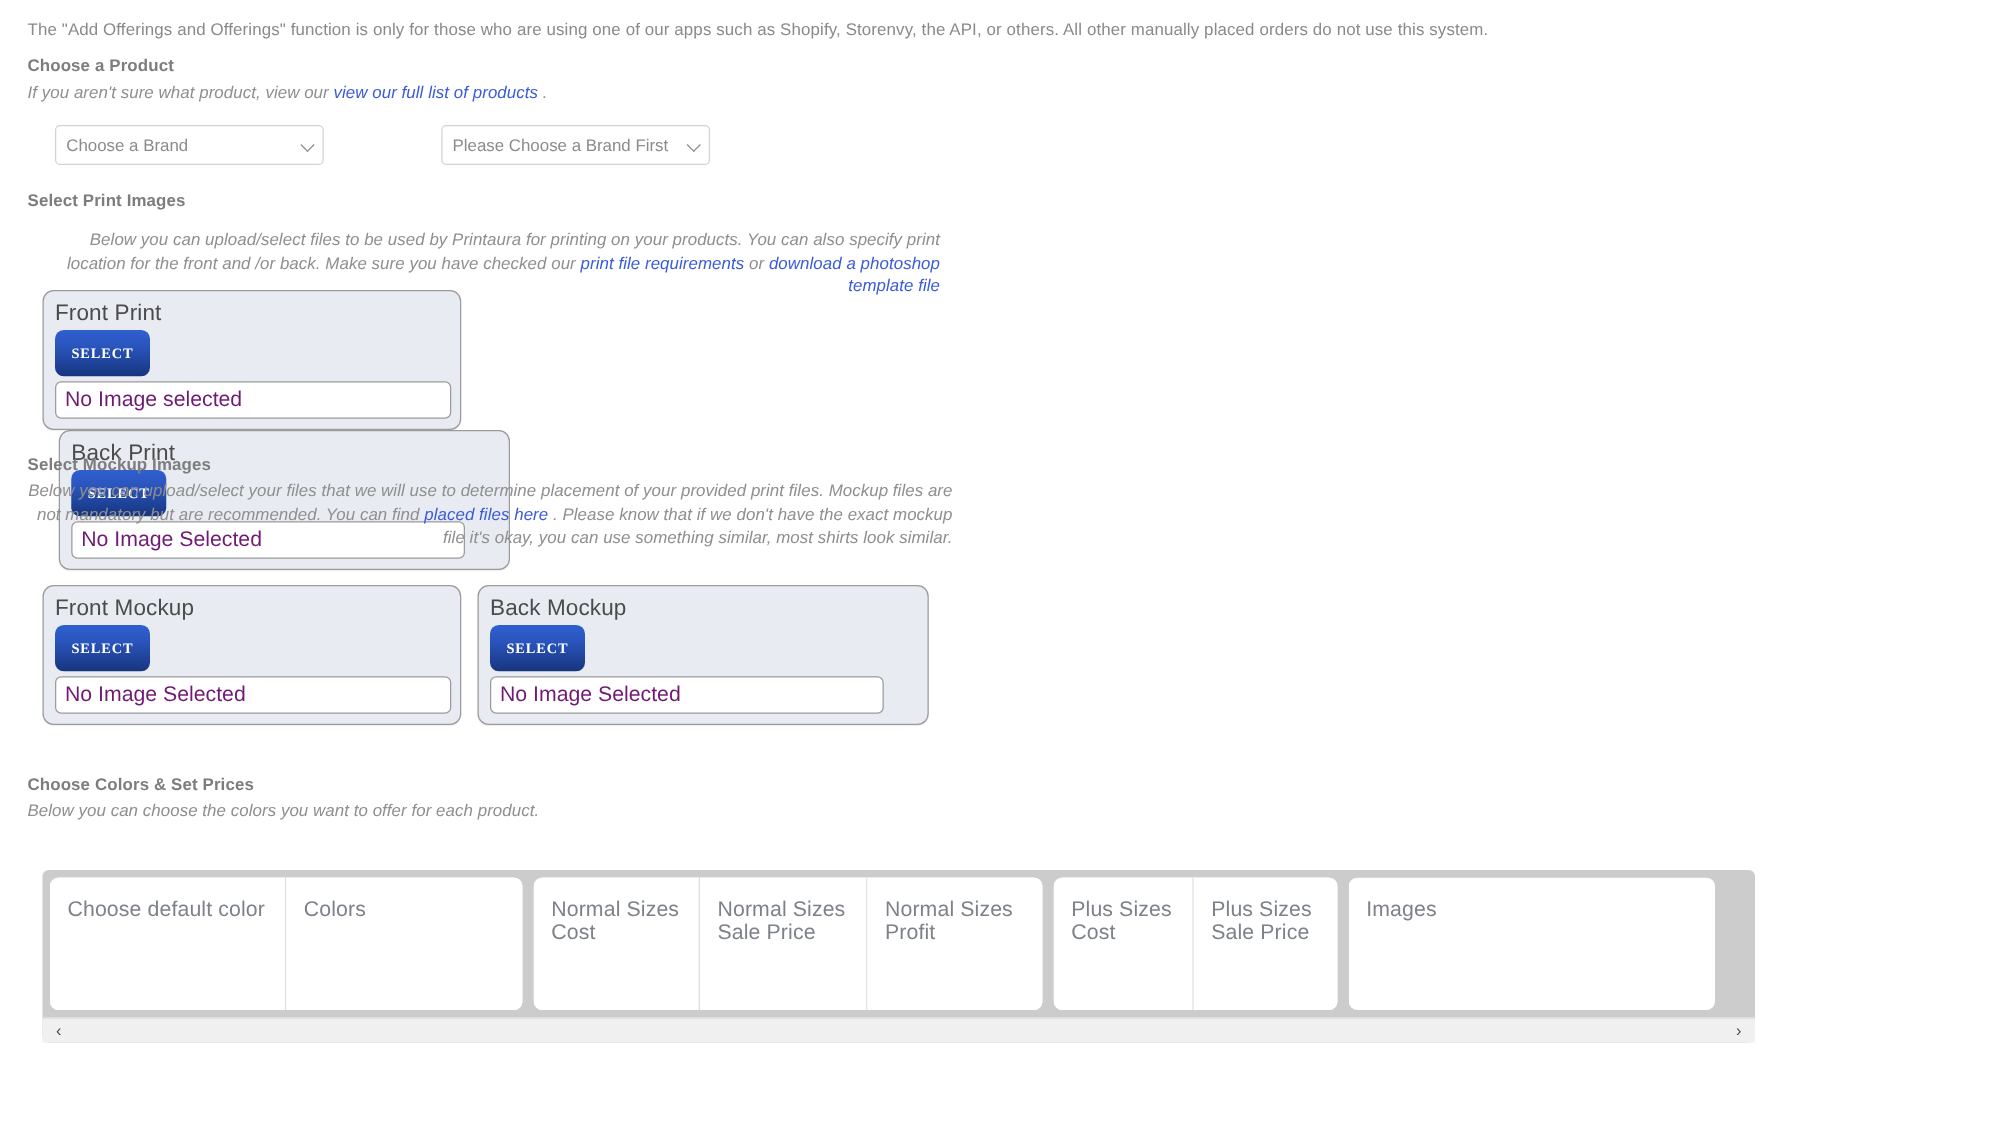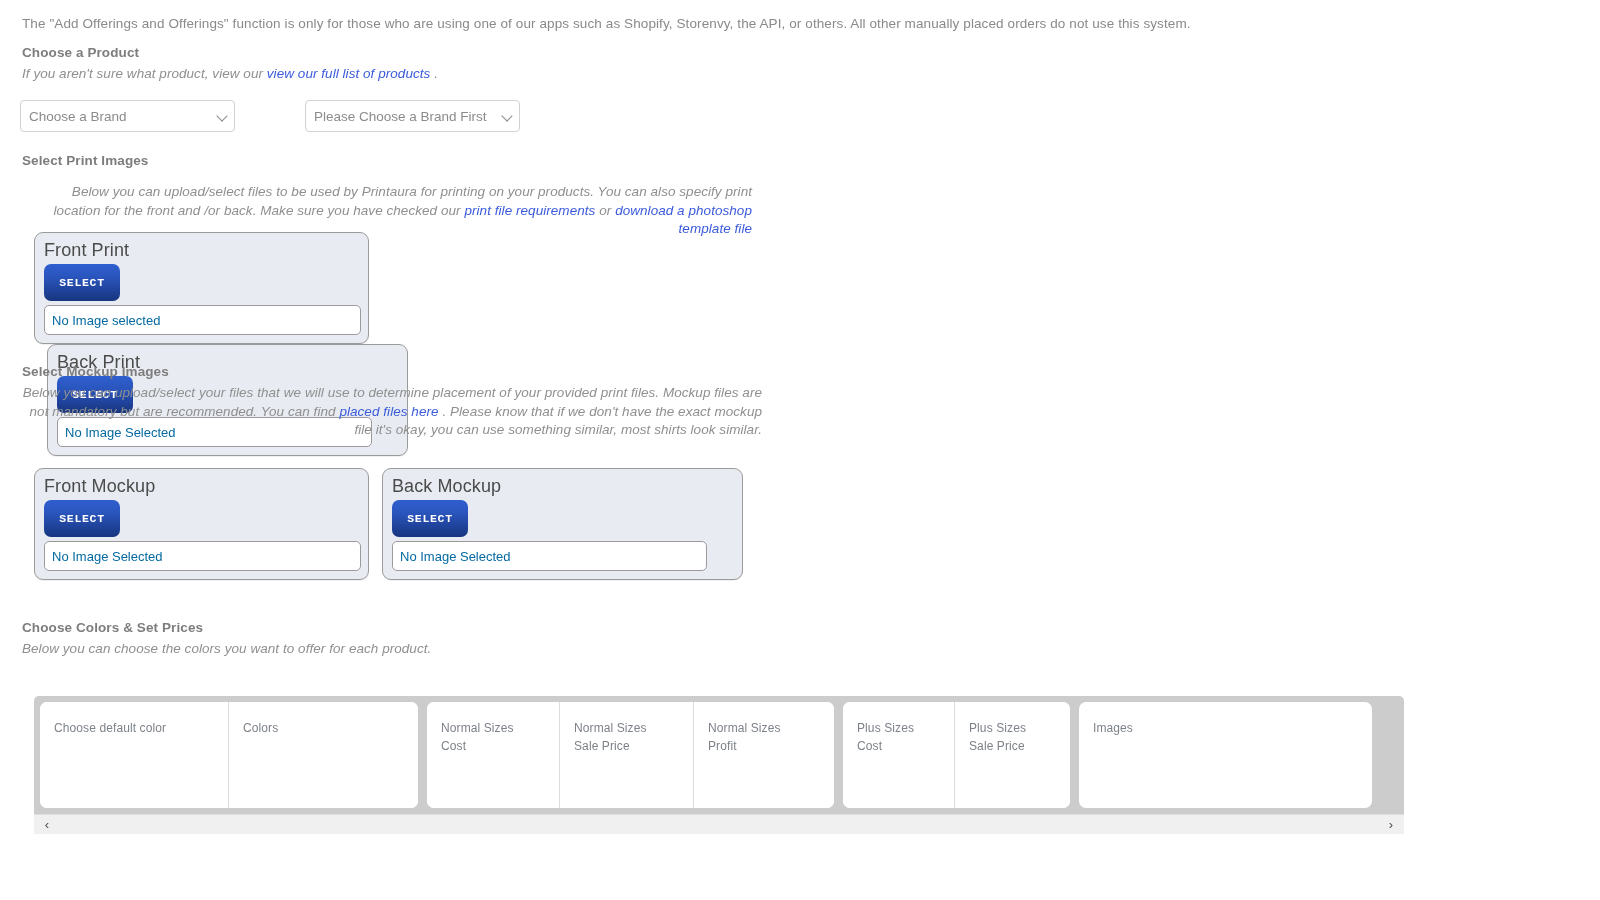--- a/index.html
+++ b/index.html
@@ -67,20 +67,21 @@
     width: 215px;
     height: 32px;
     border: 1px solid #cfd2d6;
     border-radius: 4px;
     background: #ffffff;
     color: #8b8b8b;
     font-size: 13.5px;
     font-family: "Liberation Sans", sans-serif;
     padding: 0 24px 0 8px;
     outline: none;
+    margin-left: 24px;
   }
   .sel-wrap { position: relative; }
   .sel-wrap .chev {
     position: absolute;
     right: 9px;
     top: 12px;
     width: 8px;
     height: 8px;
     border-right: 1.6px solid #8b8b8b;
     border-bottom: 1.6px solid #8b8b8b;
@@ -122,35 +123,35 @@
     margin-top: 3px;
     width: 76px;
     height: 37px;
     border: none;
     border-radius: 7px;
     background: linear-gradient(to bottom, #2f5fcf 0%, #2a55bd 35%, #17357f 100%);
     color: #ffffff;
     font-size: 11.5px;
     font-weight: bold;
     letter-spacing: 0.7px;
-    font-family: Liberation Mono, monospace;
+    font-family: Liberation Serif, serif;
     cursor: pointer;
     display: block;
   }
   .file-field {
     position: absolute;
     left: 9px;
     bottom: 8px;
     width: 317px;
     height: 25px;
     background: #ffffff;
     border: 1px solid #9b9b9b;
     border-radius: 5px;
-    font-size: 13px;
-    color: #0369a1;
+    font-size: 17px;
+    color: #701a75;
     padding: 14px 7px;
     line-height: 23px;
     font-family: "Liberation Sans", sans-serif;
     outline: none;
   }
   .img-card.back .file-field { width: 315px; }
 
   
   .mockup-block { position: absolute; left: 22px; top: 364px; }
   .mockup-block .sec-sub { margin-top: 5px; max-width: 740px; }
@@ -176,21 +177,21 @@
     top: 0;
     width: 1370px;
     height: 118px;
     padding: 6px 0 0 6px;
   }
   .hdr-row { display: flex; height: 106px; }
   .hdr-cell {
     background: #ffffff;
     height: 106px;
     padding: 17px 0 0 14px;
-    font-size: 12px;
+    font-size: 17px;
     color: #7d8289;
     line-height: 18px;
     letter-spacing: 0.1px;
     border-right: 1px solid #dcdcdc;
   }
   .hdr-cell:last-child { border-right: none; }
   .grp {
     display: flex;
     background: #ffffff;
     border-radius: 7px;

